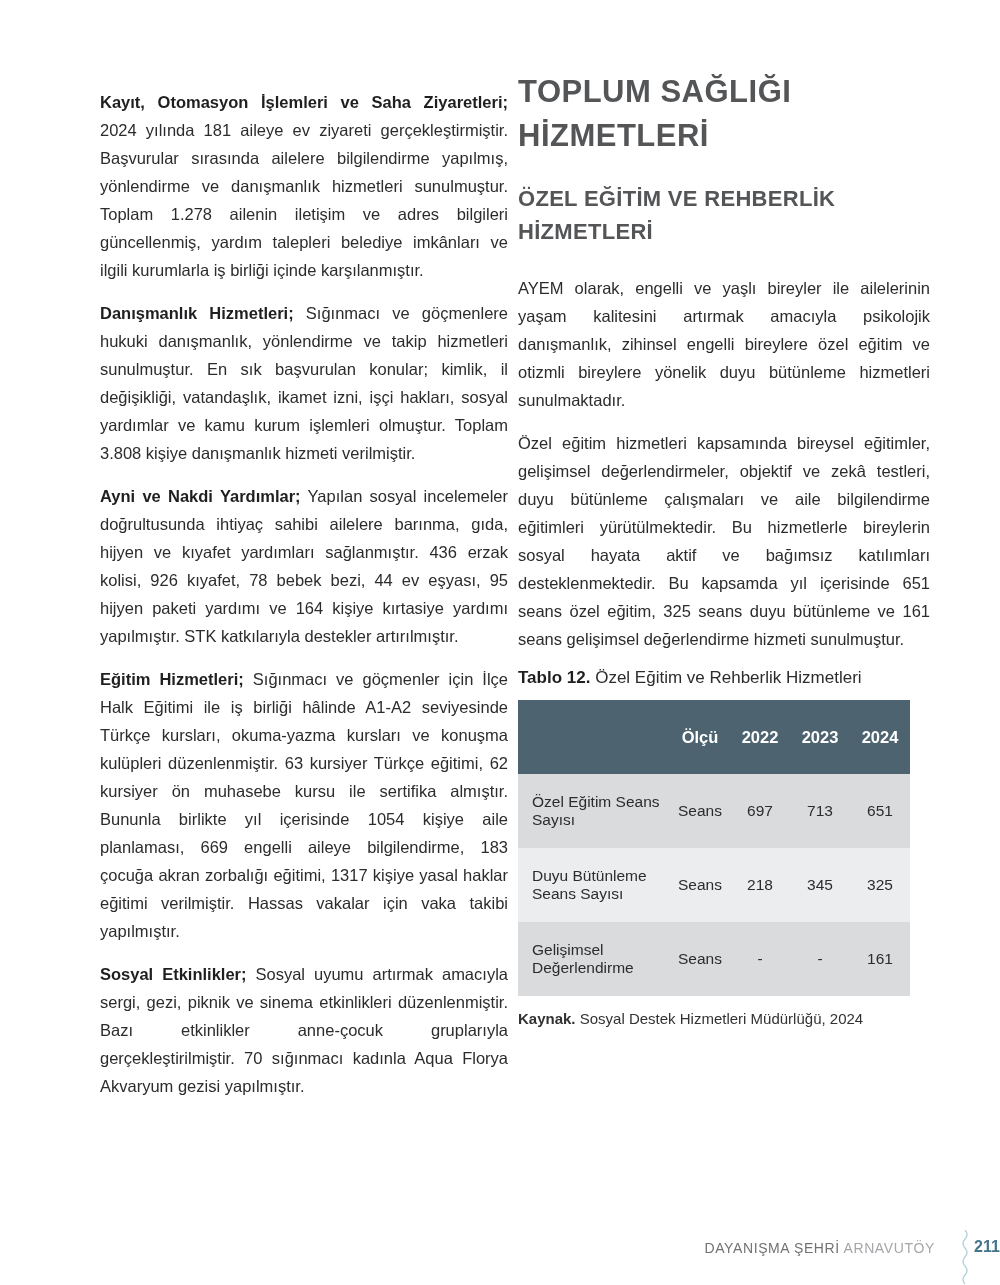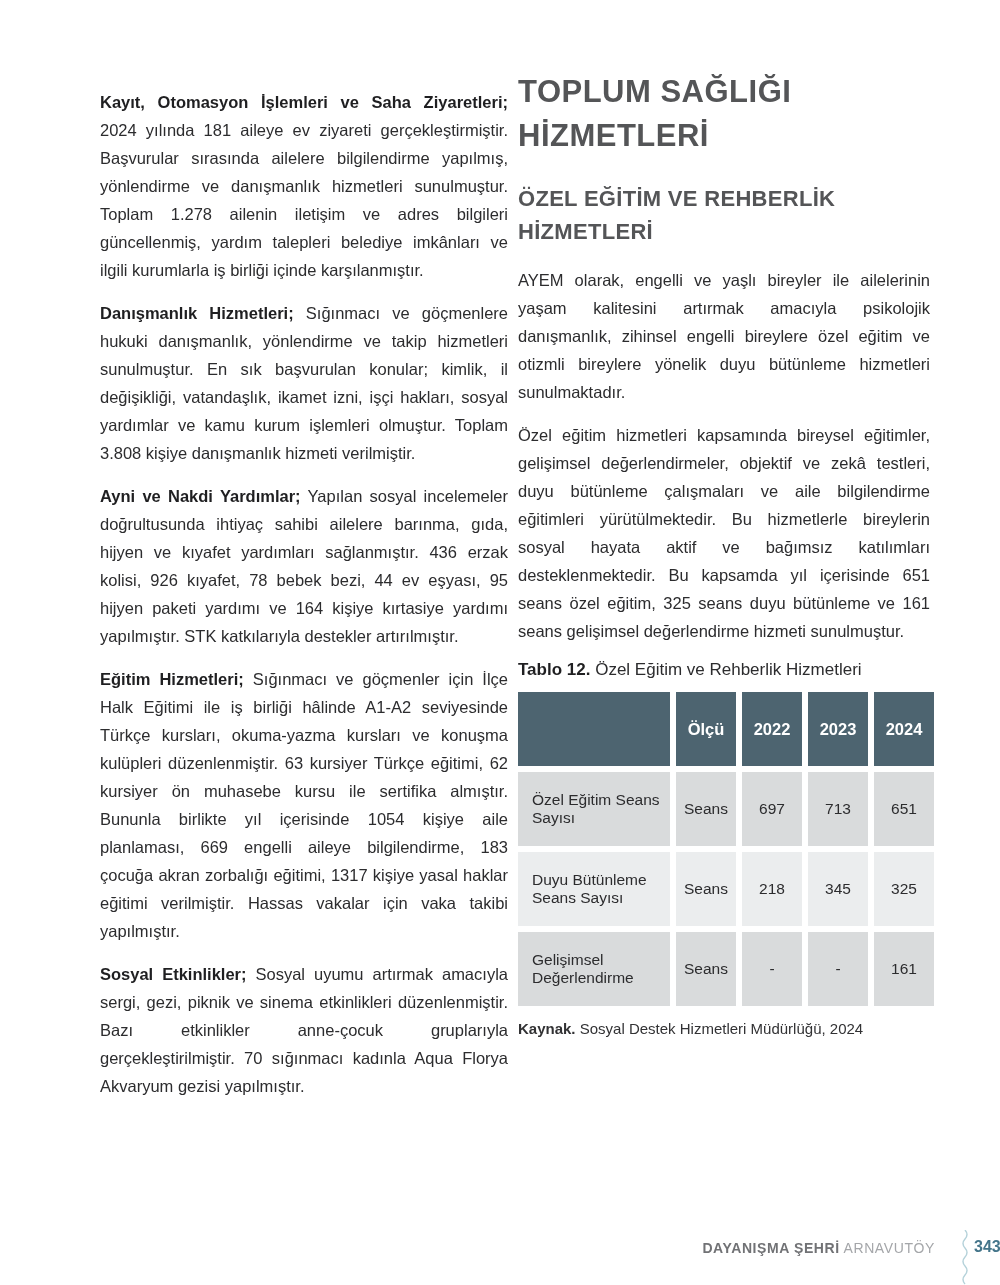--- a/index.html
+++ b/index.html
@@ -25,36 +25,36 @@
     color:#2c2c2e;
   }
   .lead{font-weight:bold;color:#1f1f21;}
   h1.sec-title{
     margin:0 0 24px 0;
     font-size:31px;line-height:44px;
     font-weight:bold;color:#545557;
     letter-spacing:.5px;
   }
   h2.sub-title{
-    margin:0 0 18px 0;
+    margin:0 0 26px 0;
     font-size:22px;line-height:33px;
     font-weight:bold;color:#545557;
     letter-spacing:.3px;
   }
   .caption{
     margin:6px 0 12px 0;
     font-size:17px;color:#2c2c2e;
   }
   .cap-label{font-weight:bold;color:#1f1f21;}
   
   .tbl{
     display:grid;
     grid-template-columns:152px 60px 60px 60px 60px;
     grid-auto-rows:74px;
-    gap:6px;
+    gap:0;
     width:408px;
   }
   .cell{
     display:flex;align-items:center;justify-content:center;
     font-size:15.5px;color:#2c2c2e;text-align:center;
   }
   .th{
     background:#4d6470;color:#ffffff;font-weight:bold;font-size:16.5px;
   }
   .row-a{background:#d9dbdc;}
@@ -66,21 +66,21 @@
   .source{
     margin:14px 0 0 0;
     font-size:15px;color:#323234;
   }
   .src-label{font-weight:bold;}
   
   .footer-brand{
     position:absolute;top:1240px;right:65px;
     font-size:14px;letter-spacing:.6px;white-space:nowrap;
   }
-  .brand-bold{font-weight:bold;color:#717275;}
+  .brand-bold{font-weight:normal;color:#717275;}
   .brand-reg{color:#a4a6a9;}
   .page-num{
     position:absolute;top:1238px;left:974px;
     font-size:16px;font-weight:bold;color:#44758a;
   }
   .wave{
     position:absolute;top:1230px;left:960px;
   }
 </style>
 </head>
@@ -135,15 +135,15 @@
     <p class="source"><span class="src-label">Kaynak.</span> <span>Sosyal Destek Hizmetleri Müdürlüğü, 2024</span></p>
   </div>
 
   <div class="footer-brand">
     <span class="brand-bold">DAYANIŞMA ŞEHRİ</span>
     <span class="brand-reg">ARNAVUTÖY</span>
   </div>
   <svg class="wave" width="10" height="55" viewBox="0 0 10 55">
     <path d="M5 0 Q9 4.5 5 9 Q1 13.5 5 18 Q9 22.5 5 27 Q1 31.5 5 36 Q9 40.5 5 45 Q1 49.5 5 54" fill="none" stroke="#b5d2da" stroke-width="1.4"></path>
   </svg>
-  <div class="page-num">343</div>
+  <div class="page-num">211</div>
 
 </div>
 
 </body></html>

